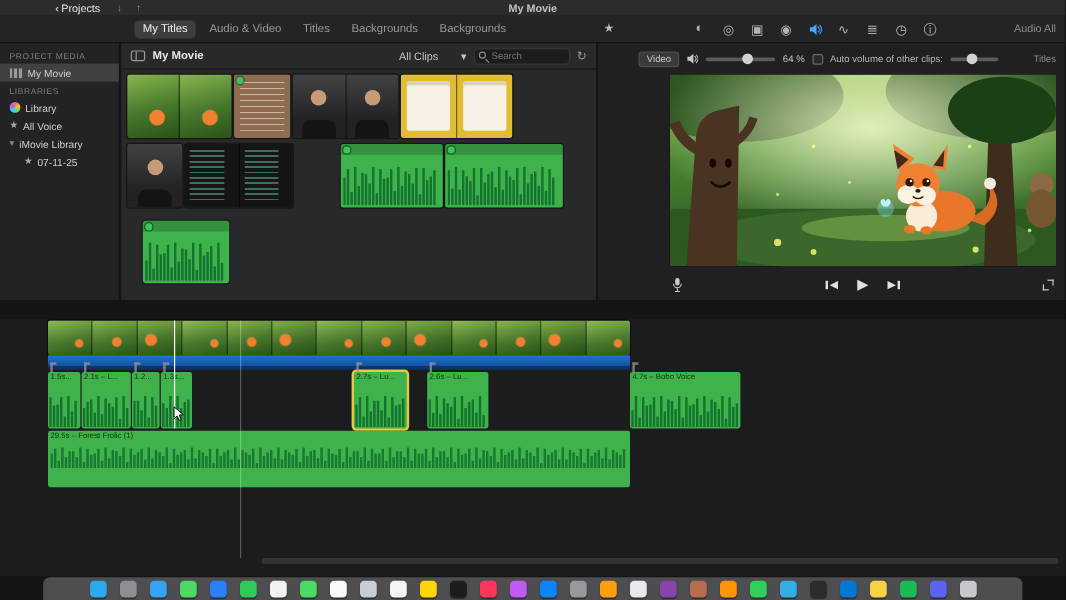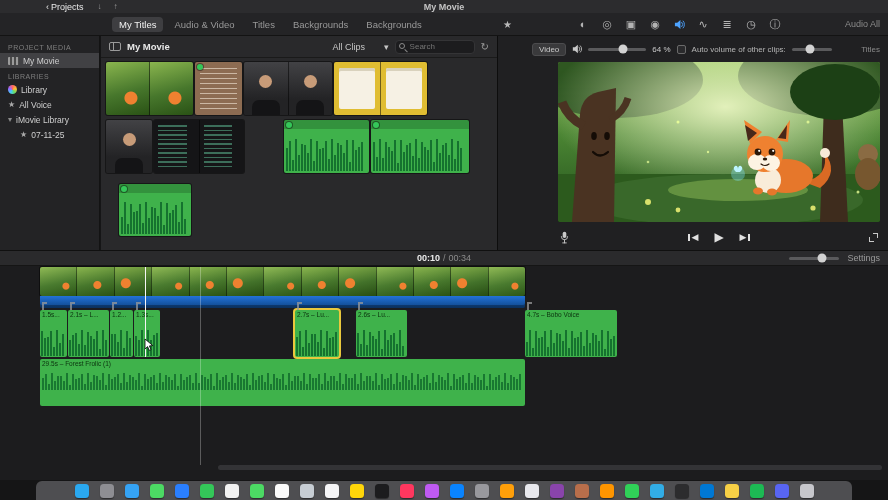--- a/index.html
+++ b/index.html
@@ -424,31 +424,20 @@
         <span class="tbtn play">▶</span>
         <span class="tbtn">
             <span>▶</span>
             <span class="sbar"></span>
           </span>
       </div>
       <span class="expand"></span>
     </div>
   </div>
 
-  <div class="tl-header">
-    <span class="time-cur">00:10</span>
-    <span class="time-sep">/</span>
-    <span class="time-total">00:34</span>
-    <span class="tl-right">
-      <span class="tl-zoom">
-          <span class="knob" style="left:65%"></span>
-        </span>
-      <span class="settings">Settings</span>
-    </span>
-  </div>
 
   <div class="timeline">
     <div class="strip" style="left: 40px; width: 485px;">
         <div class="frame"></div>
         <div class="frame"></div>
         <div class="frame"></div>
         <div class="frame"></div>
         <div class="frame"></div>
         <div class="frame"></div>
         <div class="frame"></div>

